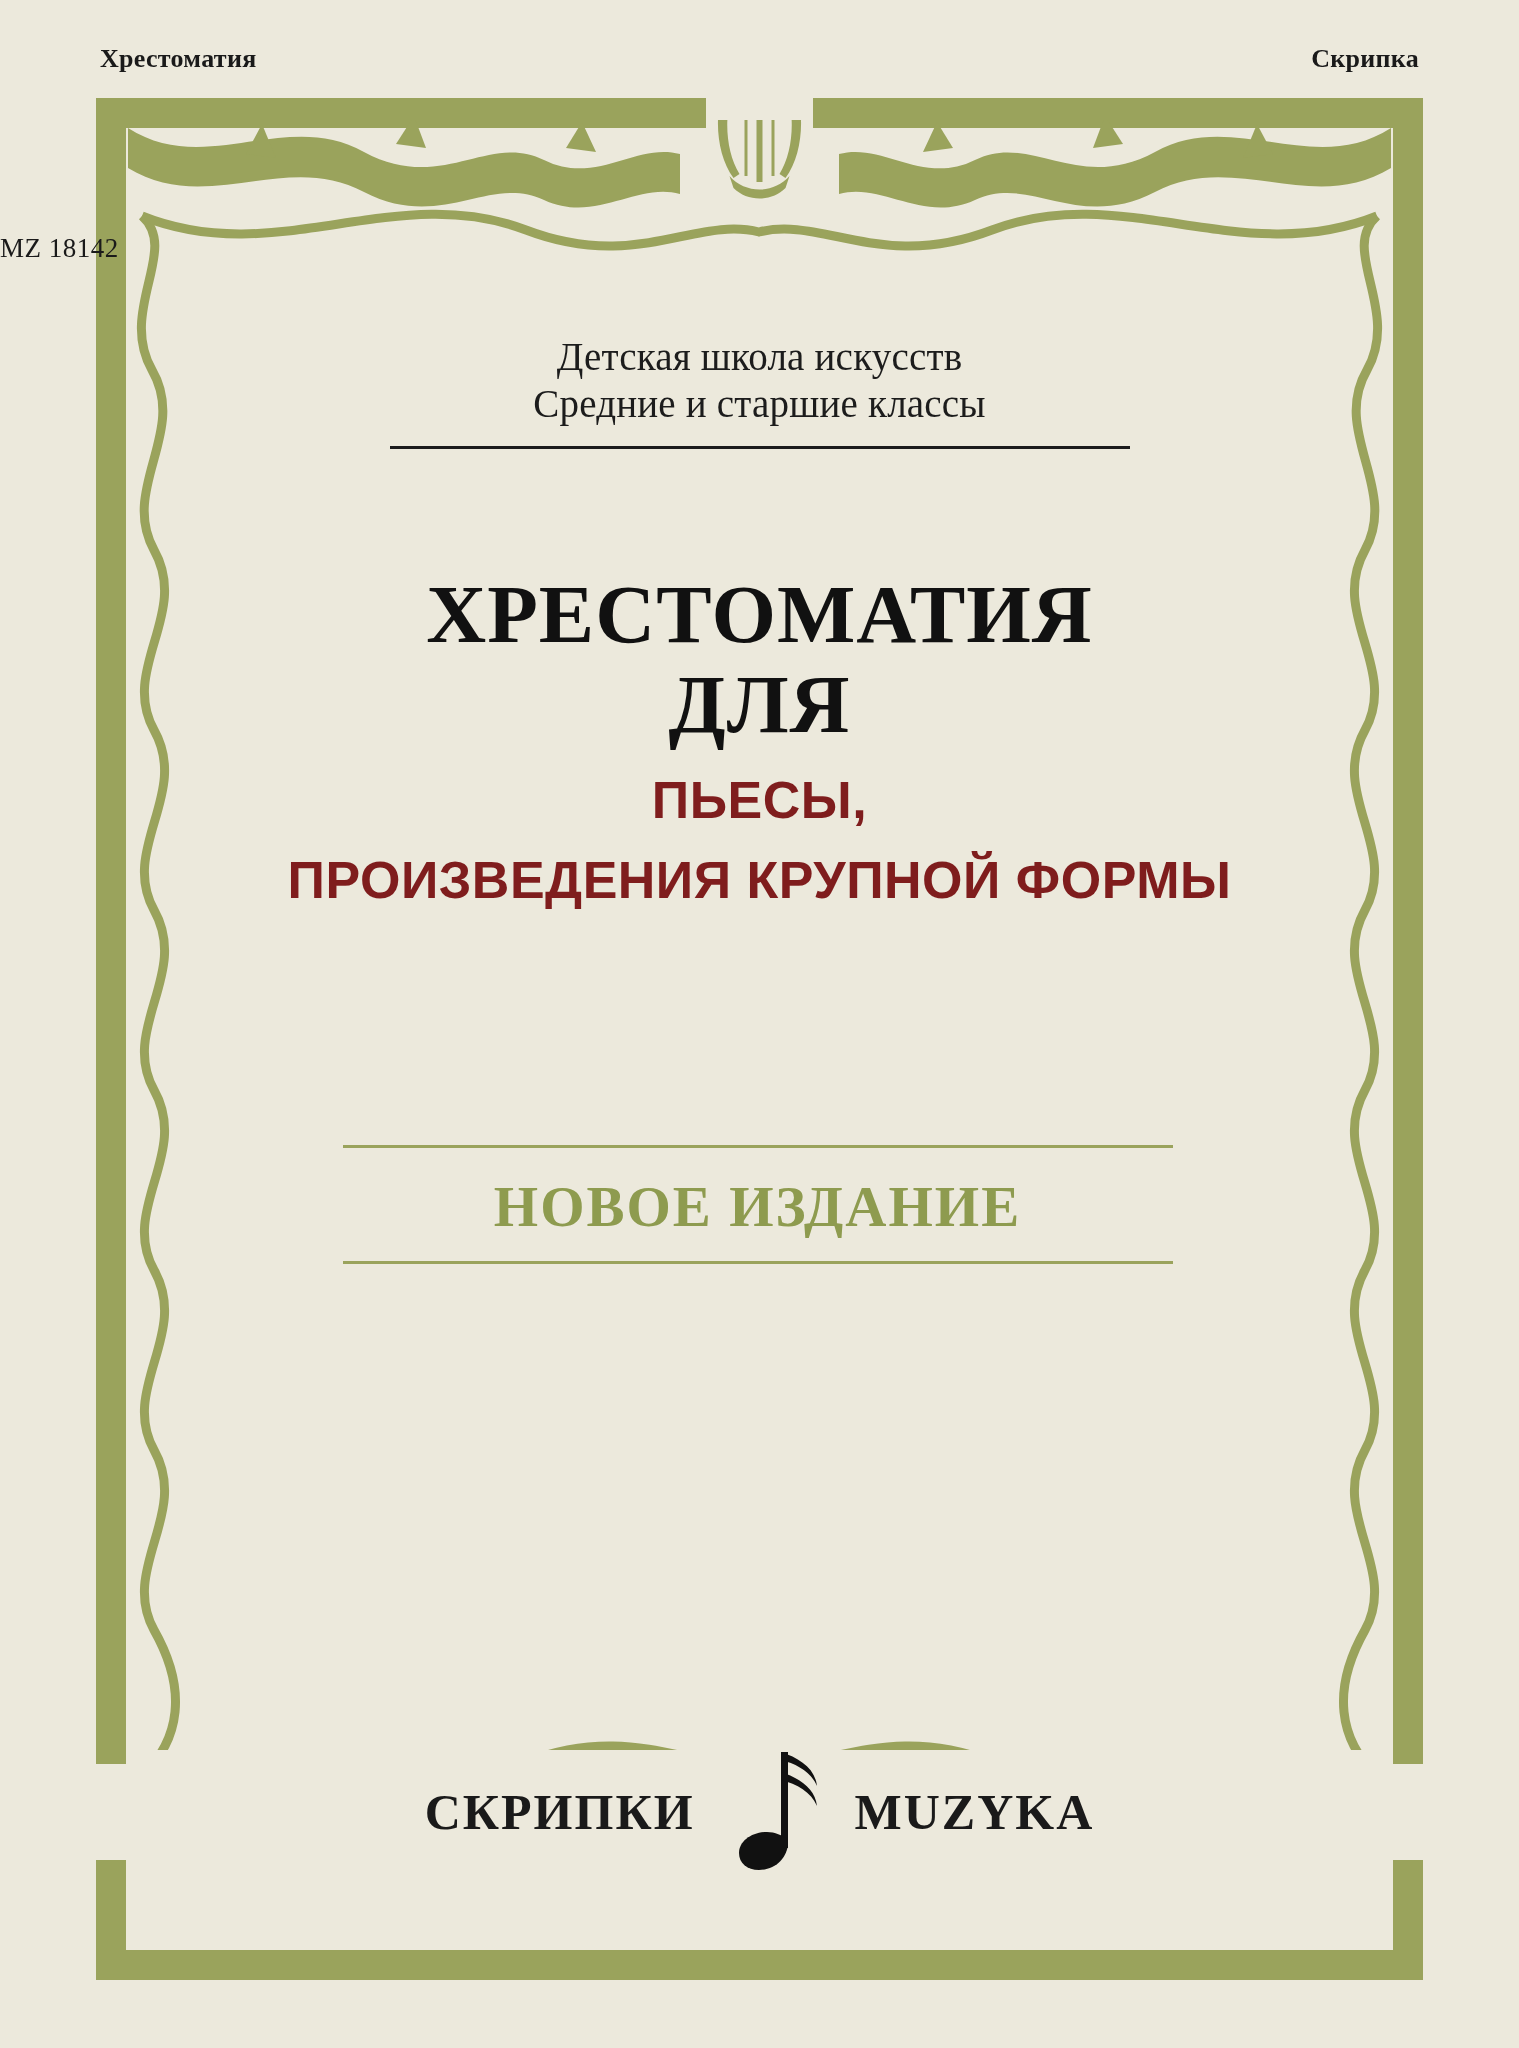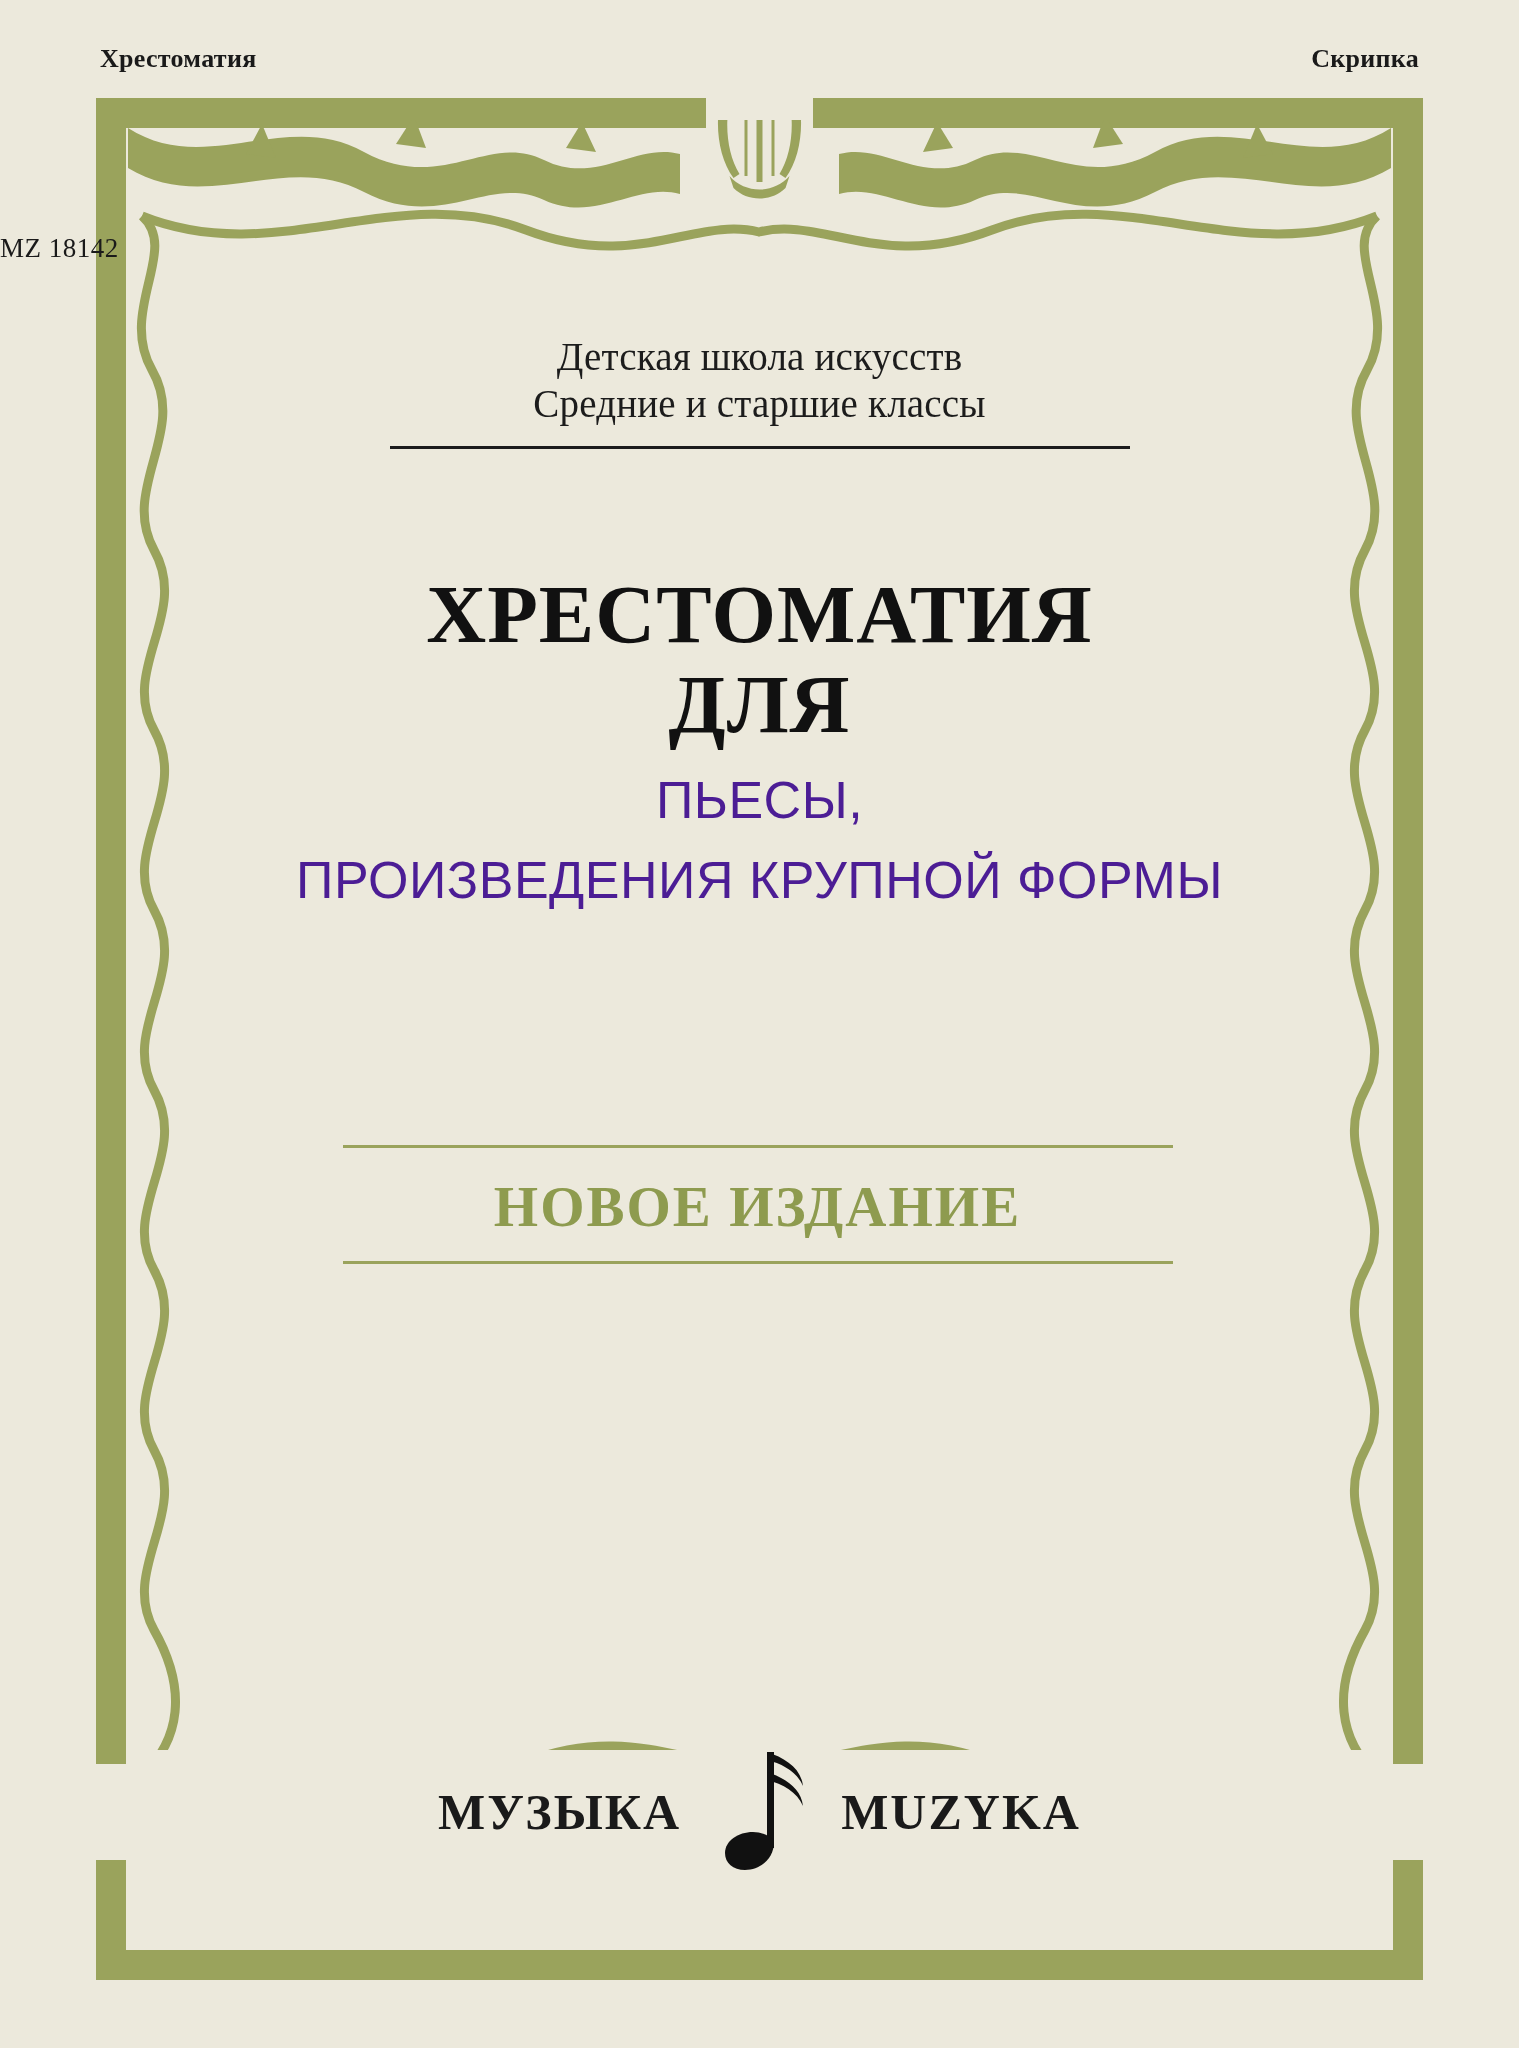--- a/index.html
+++ b/index.html
@@ -127,24 +127,24 @@
     font-family: "Liberation Serif", serif;
     font-weight: bold;
     font-size: 83px;
     line-height: 1.08;
     color: #111111;
     letter-spacing: 1px;
   }
   .title-sub {
     margin-top: 22px;
     font-family: "Liberation Sans", sans-serif;
-    font-weight: normal;
+    font-weight: bold;
     font-size: 52px;
     line-height: 1.12;
-    color: #4c1d95;
+    color: #7f1d1d;
     letter-spacing: 0.5px;
   }
 
   
   .edition {
     position: absolute;
     top: 1145px;
     left: 0;
     right: 4px;
     text-align: center;
@@ -289,21 +289,21 @@
   </div>
 
   <div class="edition">
     <div class="rule-green"></div>
     <div class="edition-text">НОВОЕ ИЗДАНИЕ</div>
     <div class="rule-green"></div>
   </div>
 
   <div class="pub-white-strip"></div>
   <div class="publisher">
-    <span class="pub-name">МУЗЫКА</span>
+    <span class="pub-name">СКРИПКИ</span>
     <svg class="pub-logo" viewBox="0 0 108 132">
       <g fill="#111111">
         <rect x="60" y="6" width="7" height="96"></rect>
         <path d="M60,6 C78,12 94,22 96,40 C90,26 76,18 60,14 Z"></path>
         <path d="M60,26 C78,32 94,42 96,60 C90,46 76,38 60,34 Z"></path>
         <path d="M67,96 C67,112 54,124 38,124 C26,124 18,117 18,107
                  C18,95 31,86 46,86 C54,86 61,89 67,94 Z"></path>
       </g>
     </svg>
     <span class="pub-name">MUZYKA</span>

